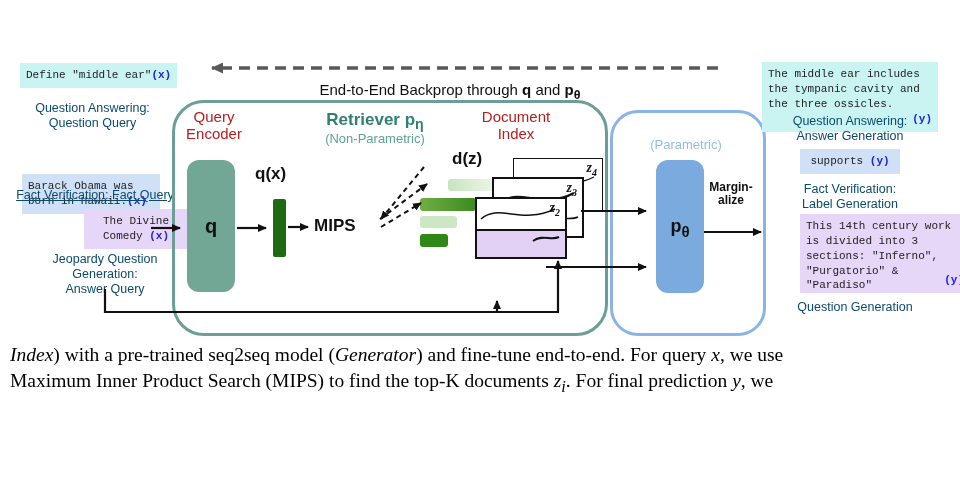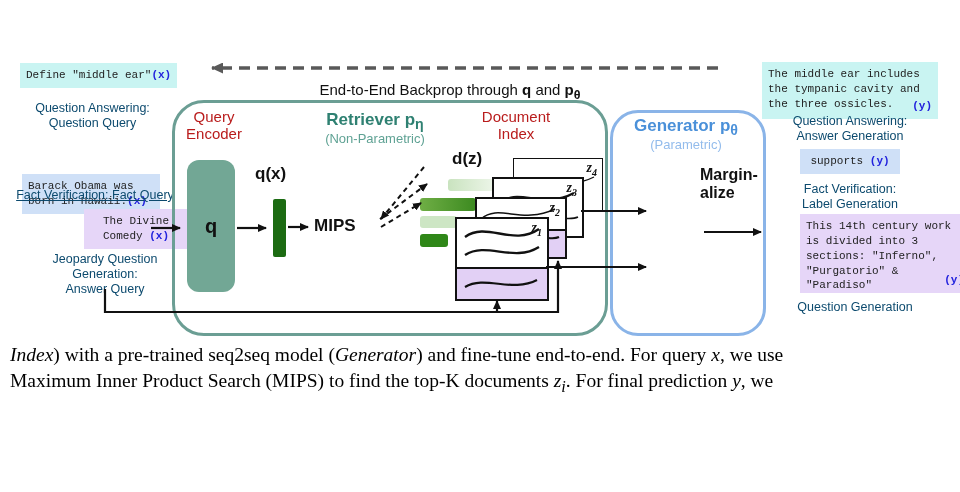--- a/index.html
+++ b/index.html
@@ -105,40 +105,30 @@
     </svg>
   </div>
   <div class="card z4c" style="left:475px;top:197px;width:88px;height:58px;">
     <div class="strip" style="height:26px;"></div>
     <span class="zlab"><span>z</span><sub>2</sub></span>
     <svg class="wave" width="86" height="54">
       <path d="M4,20 C 22,4 44,26 78,10" fill="none" stroke="#111" stroke-width="1.5"></path>
       <path d="M56,42 C 66,35 74,42 82,38" fill="none" stroke="#111" stroke-width="2"></path>
     </svg>
   </div>
-  <div class="card z5c" style="left:455px;top:217px;width:90px;height:80px;">
-    <div class="strip" style="height:30px;">
-      <svg class="wave" width="86" height="28">
-        <path d="M8,18 C 28,6 55,24 80,11" fill="none" stroke="#111" stroke-width="2.2"></path>
-      </svg>
-    </div>
-    <span class="zlab"><span>z</span><sub>1</sub></span>
-    <svg class="wave" width="86" height="46">
-      <path d="M8,18 C 30,2 56,28 82,10" fill="none" stroke="#111" stroke-width="2.4"></path>
-      <path d="M8,36 C 30,22 56,44 82,28" fill="none" stroke="#111" stroke-width="2.4"></path>
-    </svg>
-  </div>
 
   <div class="frame" id="gen-frame"></div>
-  <div class="abs blue-title" style="left:614px;top:116px;width:144px;"><span>Generator p</span><sub>θ</sub></div>
   <div class="abs blue-sub" style="left:614px;top:137px;width:144px;">(Parametric)</div>
-  <div class="abs" style="left:700px;top:166px;width:62px;text-align:left;font-weight:bold;font-size:16px;line-height:1.1;color:#111;white-space:pre-line;">Margin-
+  <div class="blk" id="p-block">
+    <span><span>p</span><sub>θ</sub></span>
+  </div>
+  <div class="abs" style="left:700px;top:181px;width:62px;text-align:center;font-weight:bold;font-size:12px;line-height:1.1;color:#111;white-space:pre-line;">Margin-
 alize</div>
 
-  <div class="ebox cyan mono" style="left:762px;top:62px;width:164px;padding-bottom:7px;">
+  <div class="ebox cyan mono" style="left:762px;top:62px;width:164px;padding-bottom:20px;">
     <span>The middle ear includes the tympanic cavity and the three ossicles.</span>
     <span class="ylab var mono">(y)</span>
   </div>
   <div class="slab" style="left:770px;top:114px;width:160px;">Question Answering:
 Answer Generation</div>
 
   <div class="ebox lblue mono" style="left:800px;top:149px;width:88px;text-align:center;"><span>supports </span><span class="var">(y)</span></div>
   <div class="slab" style="left:780px;top:182px;width:140px;">Fact Verification:
 Label Generation</div>
 

